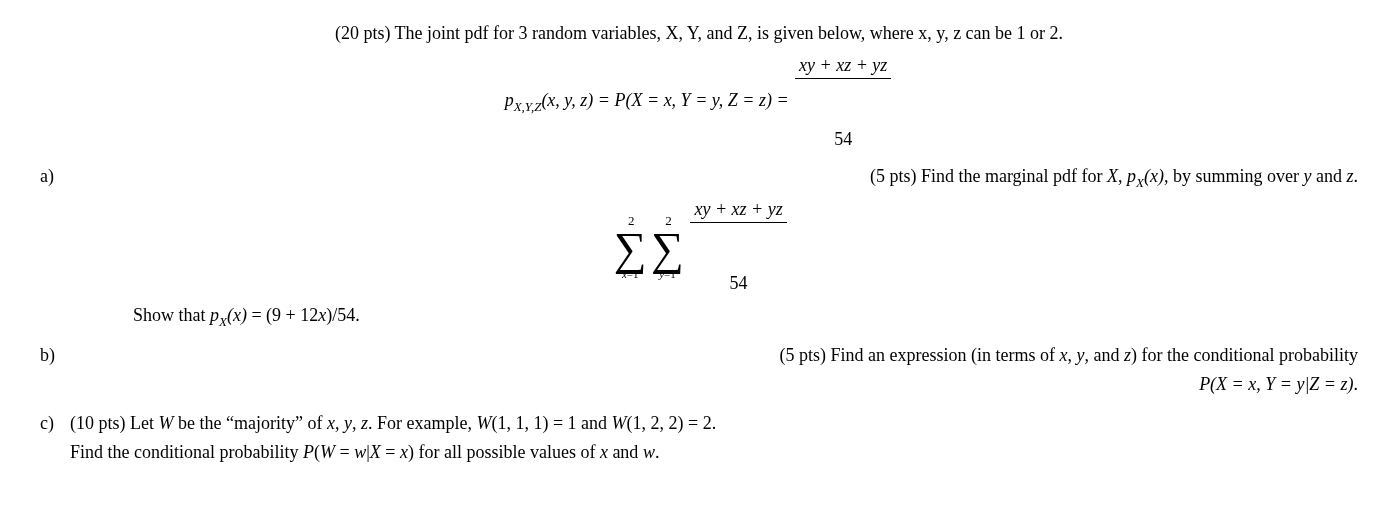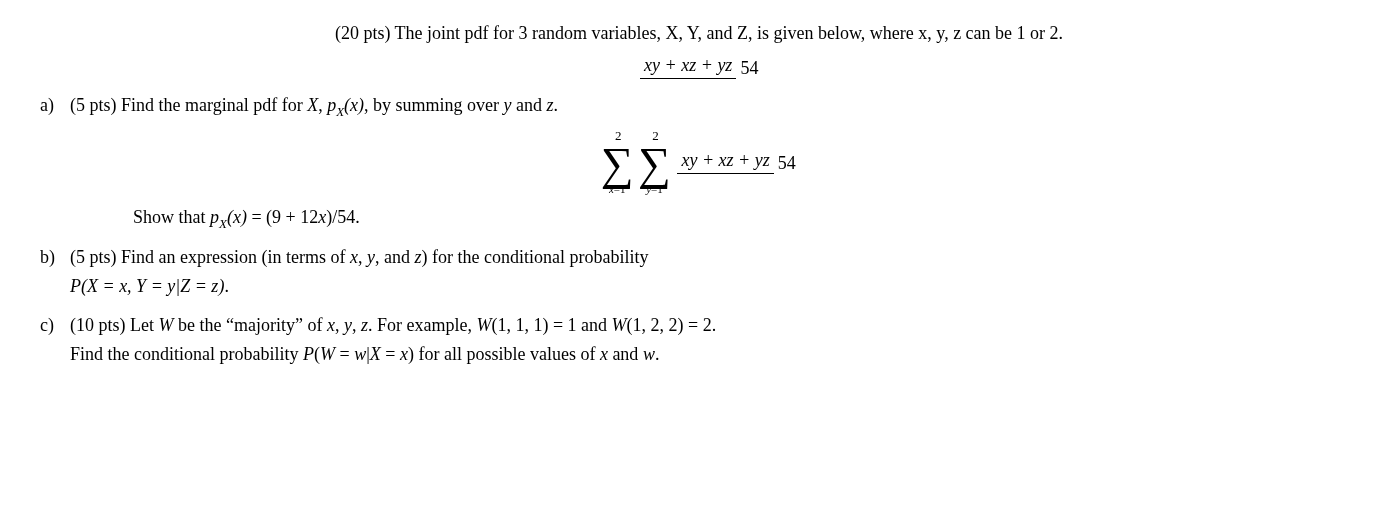--- a/index.html
+++ b/index.html
@@ -32,35 +32,36 @@
     .formula-line {
       display: flex;
       justify-content: center;
       align-items: center;
       margin: 8px 0 12px 0;
       font-size: 18px;
     }
 
     .fraction {
       display: inline-flex;
-      flex-direction: row;
+      flex-direction: column;
       align-items: center;
       vertical-align: middle;
       margin: 0 2px;
     }
 
     .fraction .numerator {
       border-bottom: 1.5px solid #000;
       padding: 0 4px 2px 4px;
       text-align: center;
     }
 
     .fraction .denominator {
       padding: 2px 4px 0 4px;
       text-align: center;
+      margin-top: 48px;
     }
 
     .part {
       margin: 10px 0 6px 0;
     }
 
     .part-header {
       display: flex;
       align-items: flex-start;
       margin-bottom: 6px;
@@ -70,20 +71,21 @@
 
     .part-letter {
       min-width: 30px;
       font-size: 18px;
     }
 
     .part-text {
       flex: 1;
       line-height: 1.6;
       font-size: 18px;
+      text-align: right;
     }
 
     .sigma-container {
       display: flex;
       justify-content: center;
       align-items: center;
       margin: 6px 0 8px 0;
       font-size: 18px;
     }
 
@@ -132,20 +134,23 @@
 </head>
 <body>
 
 <div class="problem-container">
 
   <div class="intro-line">
     <span>(20 pts) The joint pdf for 3 random variables, X, Y, and Z, is given below, where x, y, z can be 1 or 2.</span>
   </div>
 
   <div class="formula-line">
+    <span>
+      <span class="italic">p</span><sub class="italic">X,Y,Z</sub><span class="italic">(x, y, z) = P(X = x, Y = y, Z = z) =</span>
+    </span>
     &nbsp;
     <span class="fraction">
       <span class="numerator italic">xy + xz + yz</span>
       <span class="denominator">54</span>
     </span>
   </div>
 
   <div class="part">
     <div class="part-header">
       <span class="part-letter">a)</span>

